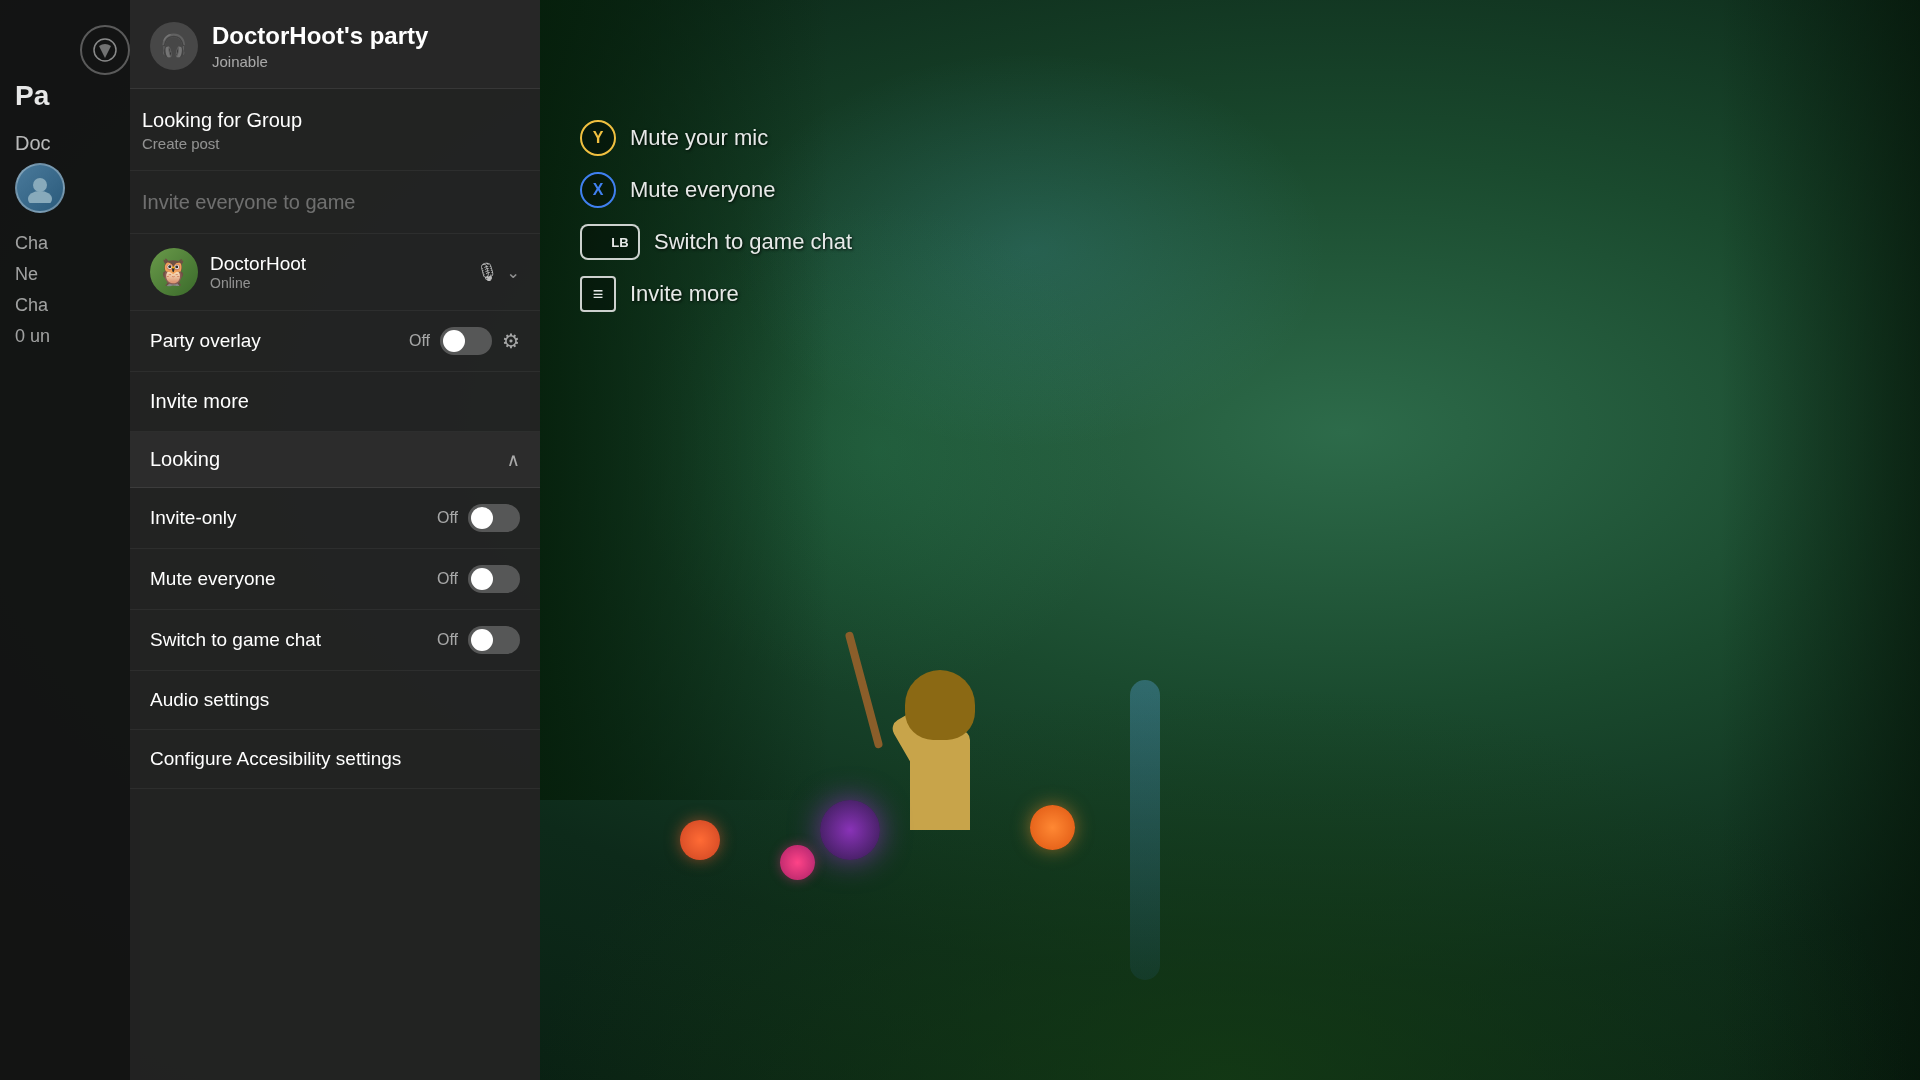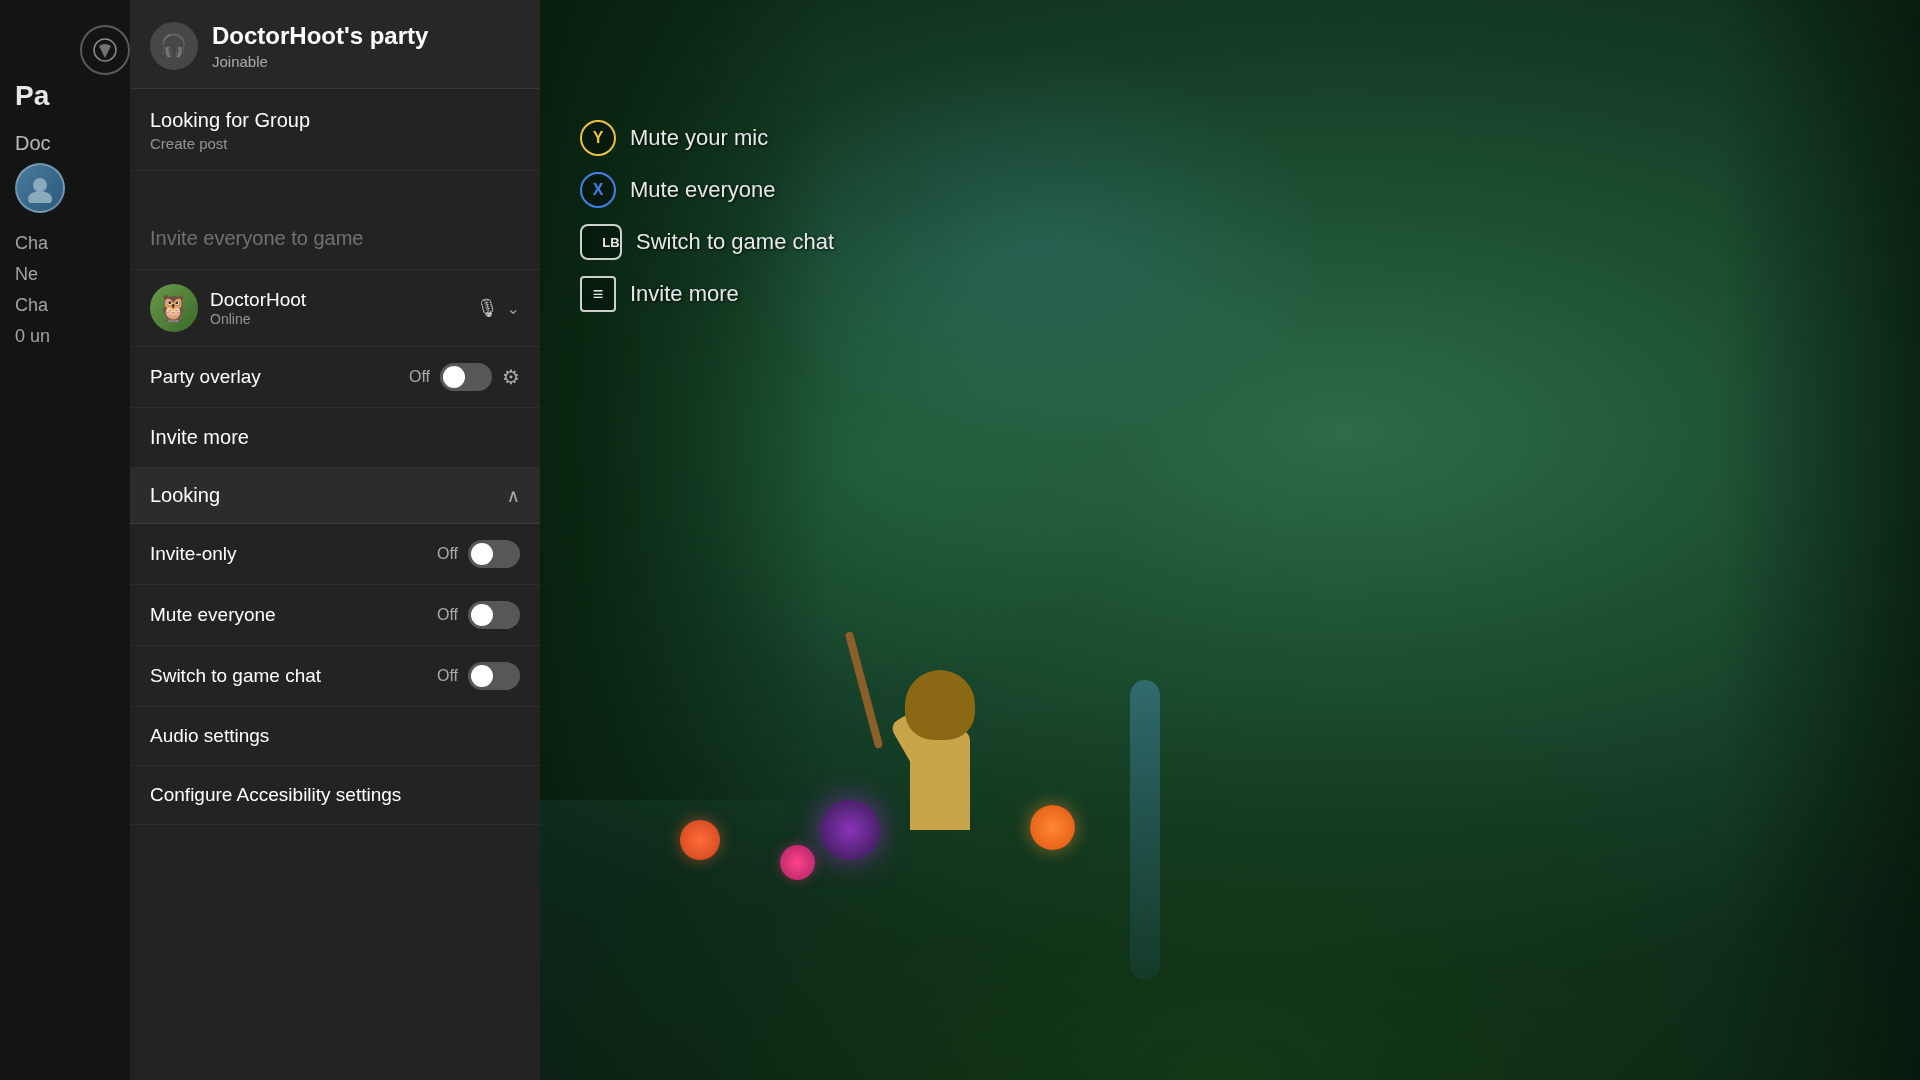--- a/index.html
+++ b/index.html
@@ -247,42 +247,41 @@
     }
 
     .party-subtitle {
       color: rgba(255,255,255,0.6);
       font-size: 15px;
       margin-top: 2px;
     }
 
     
     .menu-item {
-      padding: 18px 20px;
+      padding: 18px 12px;
       cursor: pointer;
       transition: background 0.15s;
       border-bottom: 1px solid rgba(255,255,255,0.05);
     }
 
     .menu-item-title {
       color: white;
       font-size: 20px;
       font-weight: 500;
       line-height: 1.3;
     }
 
     .menu-item-subtitle {
       color: rgba(255,255,255,0.5);
       font-size: 15px;
       margin-top: 2px;
     }
 
     .menu-item-disabled .menu-item-title {
       color: rgba(255,255,255,0.35);
-      margin-top: 36px;
     }
 
     
     .member-item {
       display: flex;
       align-items: center;
       padding: 14px 20px;
       border-bottom: 1px solid rgba(255,255,255,0.05);
     }
 
@@ -476,21 +475,21 @@
       font-weight: 400;
       text-shadow: 1px 1px 3px rgba(0,0,0,0.8);
     }
 
     
     .btn-y { border-color: #f0c040; color: #f0c040; }
     .btn-x { border-color: #4080f0; color: #4080f0; }
     .btn-lb {
       border-radius: 8px;
       font-size: 13px;
-      width: 42px; height: 36px; padding-left: 20px;
+      width: 60px; height: 36px; padding-left: 20px;
     }
     .btn-menu {
       border-radius: 4px;
     }
   </style>
 </head>
 <body>
 
 <div class="game-bg"></div>
 

